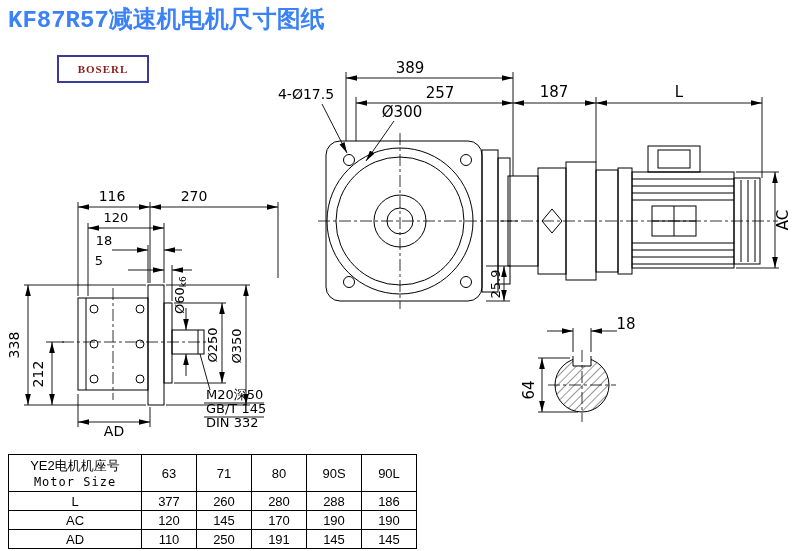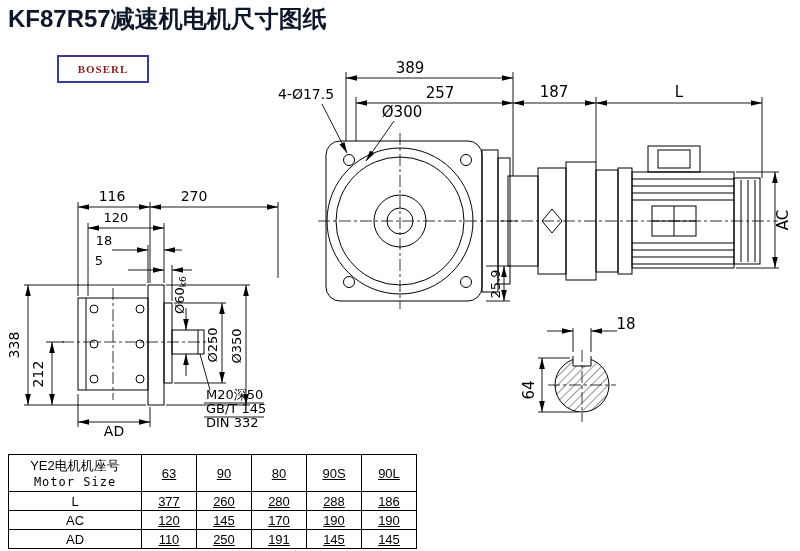--- a/index.html
+++ b/index.html
@@ -1,33 +1,33 @@
 <!DOCTYPE html>
 <html><head>
 <meta charset="utf-8">
 <style>
   html,body{margin:0;padding:0;background:#fff;}
   .page{position:relative;width:800px;height:551px;background:#fff;overflow:hidden;
         font-family:"Liberation Sans",sans-serif;}
-  .title{position:absolute;left:8px;top:3px;font-size:24px;font-weight:bold;color:#0f172a;
-         font-family:Liberation Sans, sans-serif;white-space:nowrap;}
+  .title{position:absolute;left:8px;top:3px;font-size:24px;font-weight:bold;color:#3b82f6;
+         font-family:Liberation Mono, monospace;white-space:nowrap;}
   .logo{position:absolute;left:57px;top:55px;width:88px;height:24px;border:2px solid #3a3a9a;
         display:flex;align-items:center;justify-content:center;color:#8b1a1a;
         font-family:"Liberation Serif",serif;font-weight:bold;font-size:11px;letter-spacing:1px;}
   svg.drawing{position:absolute;left:0;top:0;}
   svg text{font-family:"DejaVu Sans",sans-serif;fill:#000;font-size:15px;}
   .t13{font-size:13px;} .t14{font-size:14px;}
   .thin{stroke:#000;stroke-width:1;fill:none;}
   .dim{stroke:#000;stroke-width:0.9;fill:none;}
   .cl{stroke:#000;stroke-width:0.8;fill:none;stroke-dasharray:12 3 3 3;}
   .size-table{position:absolute;left:8px;top:454px;border-collapse:collapse;font-size:13px;
               text-align:center;color:#000;}
   .size-table td{border:1px solid #000;padding:0 2px;height:18px;}
   .size-table td.c0{width:128px;}
-  .size-table td.cv{width:50px;text-decoration:underline;}
+  .size-table td.cv{width:50px;}
   .size-table tr.hd td{height:36px;}
   .mono{font-family:"DejaVu Sans Mono",monospace;font-size:12px;letter-spacing:1px;}
 </style>
 </head>
 <body>
 
 <div class="page">
 
   <div class="title">KF87R57减速机电机尺寸图纸</div>
   <div class="logo">BOSERL</div>
@@ -218,21 +218,21 @@
   </svg>
 
   <table class="size-table">
     <tbody>
         <tr class="hd">
       <td class="c0">
         <div>YE2电机机座号</div>
         <div class="mono">Motor Size</div>
       </td>
       <td class="cv">63</td>
-      <td class="cv">90</td>
+      <td class="cv">71</td>
       <td class="cv">80</td>
       <td class="cv">90S</td>
       <td class="cv">90L</td>
     </tr>
     <tr>
       <td class="c0">L</td>
       <td class="cv">377</td>
       <td class="cv">260</td>
       <td class="cv">280</td>
       <td class="cv">288</td>

